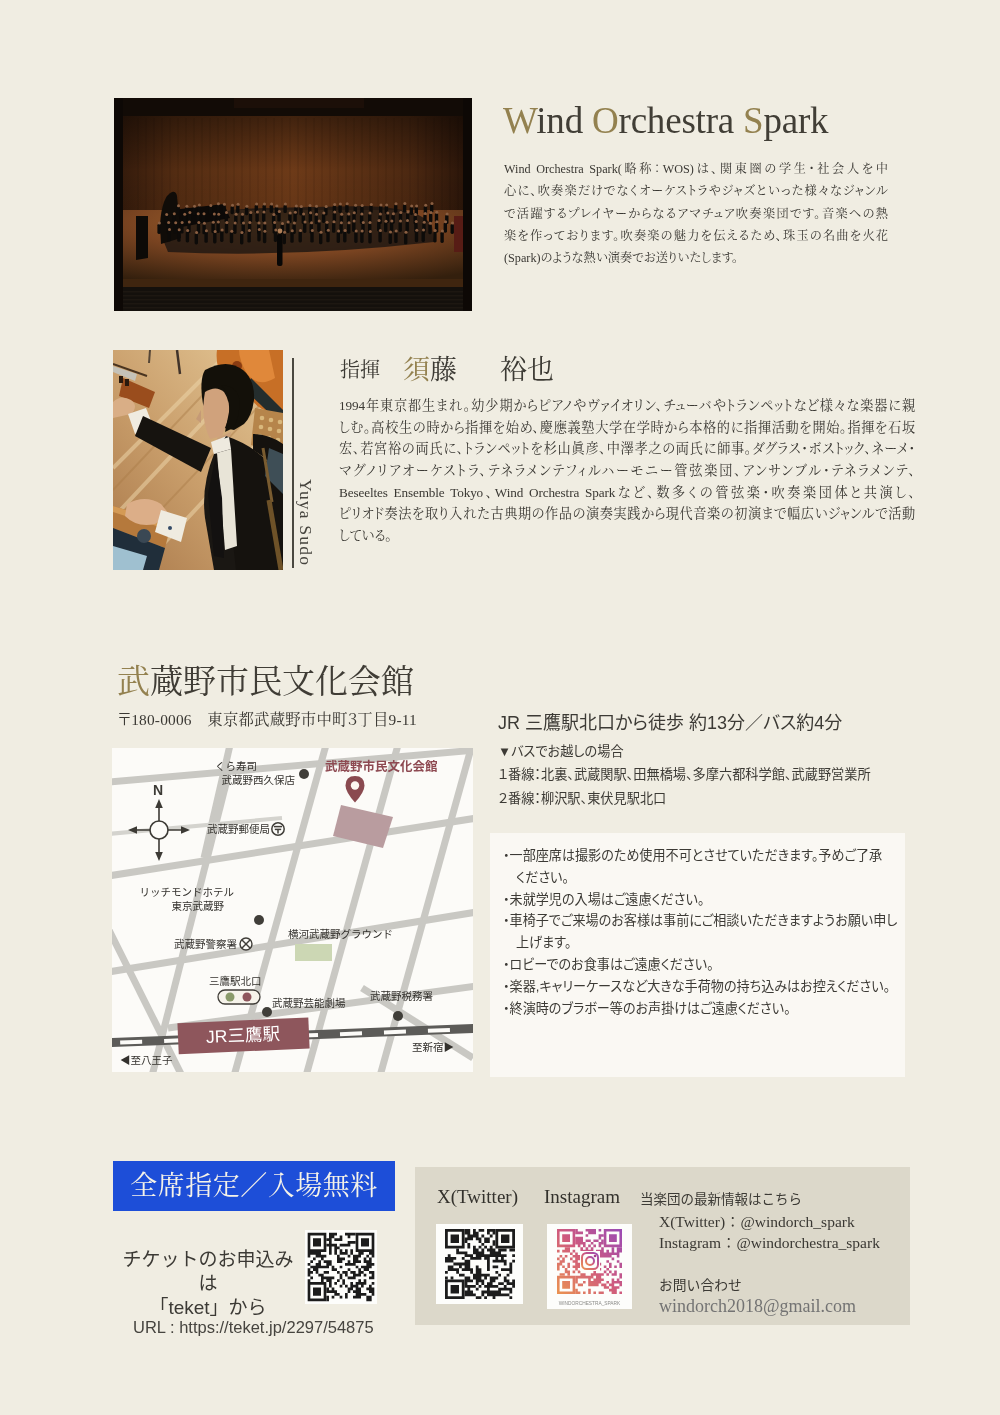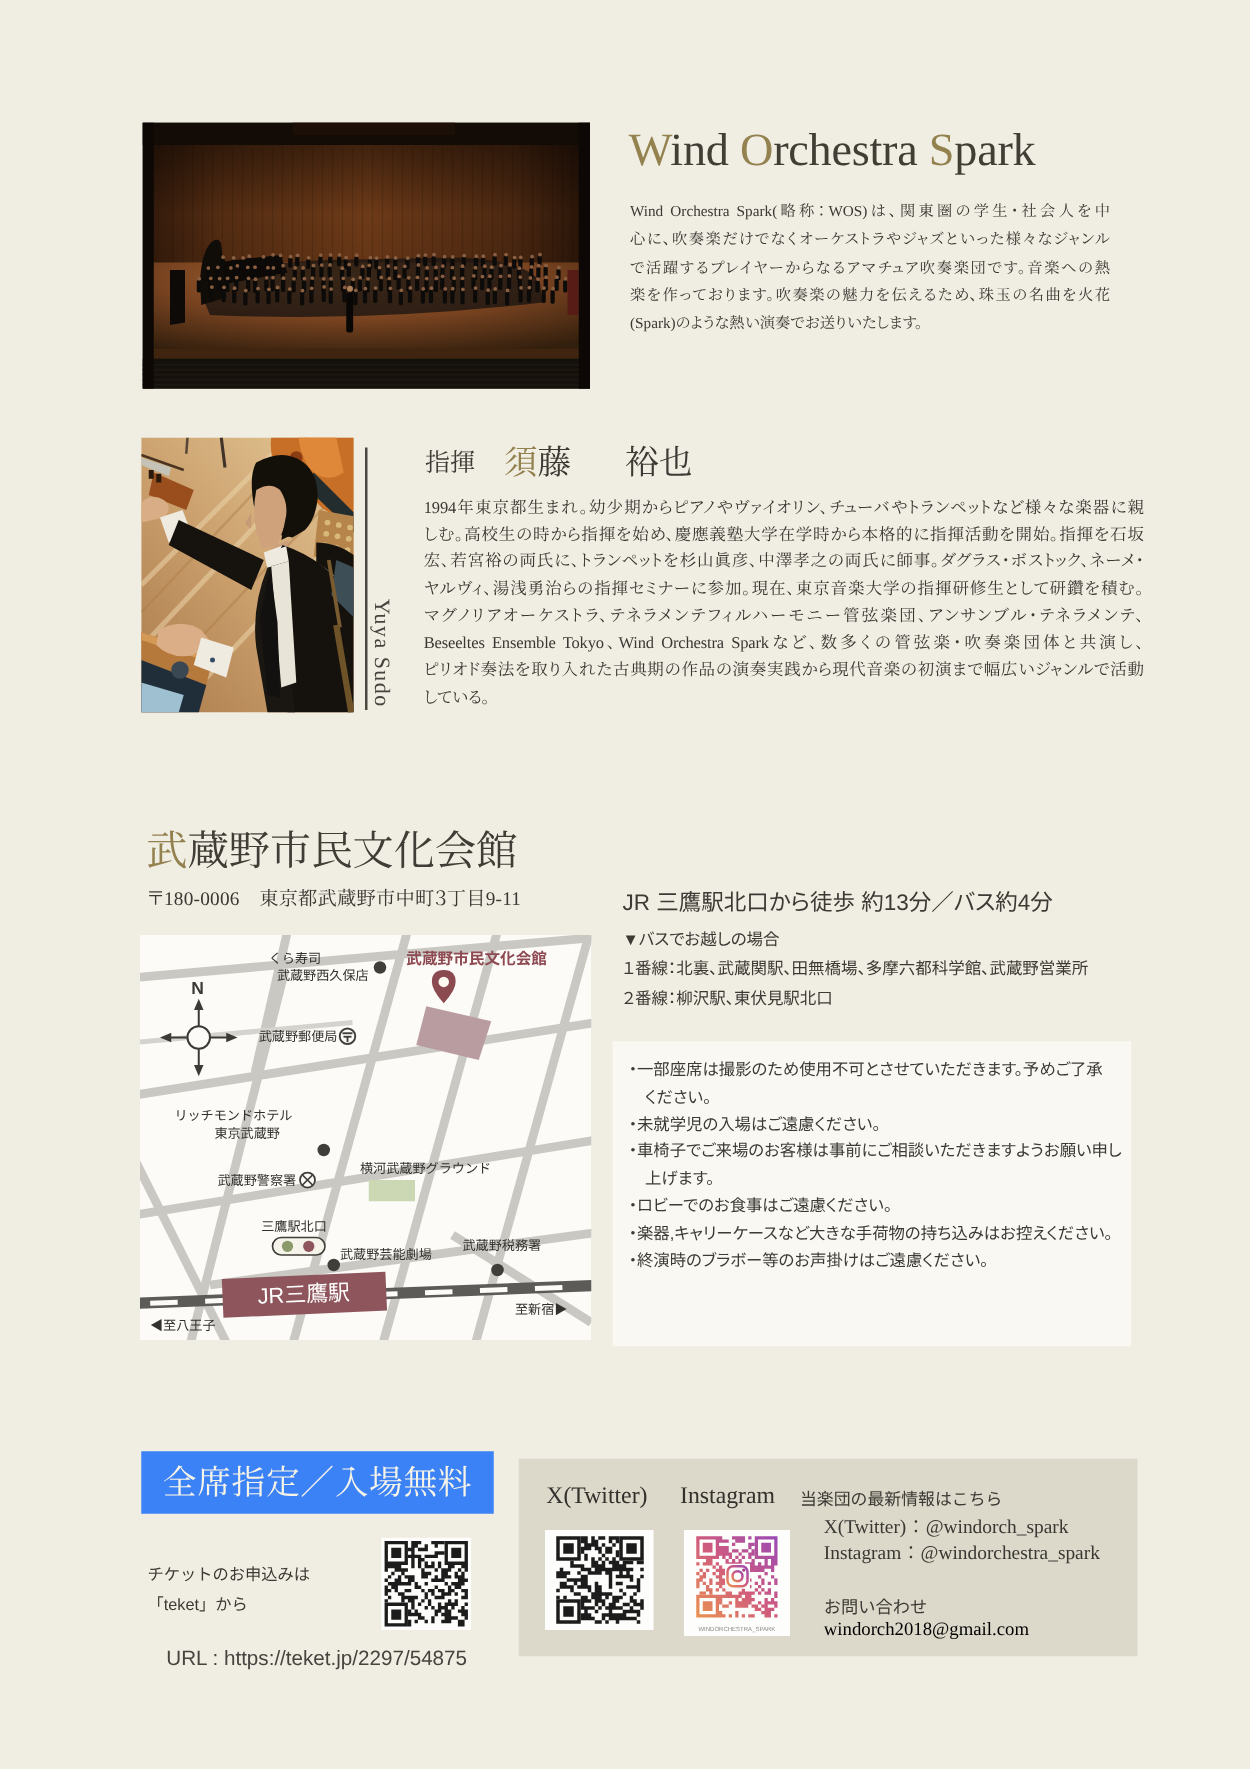--- a/index.html
+++ b/index.html
@@ -486,21 +486,20 @@
 <div class="abs" style="left:292px;top:358px;width:1.5px;height:210px;background:#4a4840"></div>
 
 <div class="abs" style="left:295px;top:479px;font-size:17.5px;color:#45433d;writing-mode:vertical-rl;letter-spacing:1.2px;white-space:nowrap">Yuya Sudo</div>
 
 <div class="abs" style="left:340px;top:348px;font-size:20px;color:#3c3a34;white-space:nowrap">指揮<span style="font-size:27px;vertical-align:-2px"><span style="margin-left:23px" class="gold">須</span>藤<span style="margin-left:43px">裕也</span></span></div>
 
 <div class="abs cjk" style="left:339px;top:395px;width:576px;font-size:13.2px;line-height:21.7px;letter-spacing:-0.12px;color:#3a3833">
 <div class="jl" style="height:21.7px">1994年東京都生まれ。幼少期からピアノやヴァイオリン、チューバやトランペットなど様々な楽器に親</div>
 <div class="jl" style="height:21.7px">しむ。高校生の時から指揮を始め、慶應義塾大学在学時から本格的に指揮活動を開始。指揮を石坂</div>
 <div class="jl" style="height:21.7px">宏、若宮裕の両氏に、トランペットを杉山眞彦、中澤孝之の両氏に師事。ダグラス・ボストック、ネーメ・</div>
-<div class="jl" style="height:21.7px">ヤルヴィ、湯浅勇治らの指揮セミナーに参加。現在、東京音楽大学の指揮研修生として研鑽を積む。</div>
 <div class="jl" style="height:21.7px">マグノリアオーケストラ、テネラメンテフィルハーモニー管弦楽団、アンサンブル・テネラメンテ、</div>
 <div class="jl" style="height:21.7px">Beseeltes Ensemble Tokyo、Wind Orchestra Sparkなど、数多くの管弦楽・吹奏楽団体と共演し、</div>
 <div class="jl" style="height:21.7px">ピリオド奏法を取り入れた古典期の作品の演奏実践から現代音楽の初演まで幅広いジャンルで活動</div>
 <div style="height:21.7px;overflow:hidden">している。</div>
 </div>
 
 <div class="abs cjk" style="left:117px;top:655px;font-size:33px;color:#403d36;white-space:nowrap"><span class="gold">武</span>蔵野市民文化会館</div>
 
 <div class="abs cjk" style="left:118px;top:707px;font-size:15.4px;letter-spacing:0.2px;color:#3a3833;white-space:nowrap">〒180-0006　東京都武蔵野市中町３丁目9-11</div>
 
@@ -613,23 +612,23 @@
 <div>・一部座席は撮影のため使用不可とさせていただきます。予めご了承</div>
 <div>　ください。</div>
 <div>・未就学児の入場はご遠慮ください。</div>
 <div>・車椅子でご来場のお客様は事前にご相談いただきますようお願い申し</div>
 <div>　上げます。</div>
 <div>・ロビーでのお食事はご遠慮ください。</div>
 <div>・楽器,キャリーケースなど大きな手荷物の持ち込みはお控えください。</div>
 <div>・終演時のブラボー等のお声掛けはご遠慮ください。</div>
 </div>
 
-<div class="abs" style="left:113px;top:1161px;width:282px;height:50px;background:#3b82f6;color:#f6f3e8;font-size:27px;letter-spacing:0.5px;text-align:center;line-height:50px;white-space:nowrap">全席指定／入場無料</div>
-
-<div class="abs sans" style="left:118px;top:1248px;width:180px;font-size:13px;color:#3c3a35;line-height:24px">チケットのお申込みは<br>「teket」から</div>
+<div class="abs" style="left:113px;top:1161px;width:282px;height:50px;background:#1d4ed8;color:#f6f3e8;font-size:27px;letter-spacing:0.5px;text-align:center;line-height:50px;white-space:nowrap">全席指定／入場無料</div>
+
+<div class="abs sans" style="left:118px;top:1248px;width:180px;font-size:19px;color:#3c3a35;text-align:center;line-height:24px">チケットのお申込みは<br>「teket」から</div>
 
 <svg class="abs" style="left:305px;top:1230px" width="72" height="74" viewBox="-1 -1 27 27" preserveAspectRatio="none">
 <rect x="-1" y="-1" width="27" height="27" fill="#fdfdfb"></rect>
 <g fill="#1c1c1c">
       <path fill-rule="evenodd" d="M0 0h7v7h-7zM1 1v5h5v-5zM2 2h3v3h-3zM18 0h7v7h-7zM19 1v5h5v-5zM20 2h3v3h-3zM0 18h7v7h-7zM1 19v5h5v-5zM2 20h3v3h-3z"></path>
       <path d="M8 0h1v1h-1zM9 0h1v1h-1zM10 0h1v1h-1zM14 0h1v1h-1zM15 0h1v1h-1zM16 0h1v1h-1zM17 0h1v1h-1zM8 1h1v1h-1zM9 1h1v1h-1zM12 1h1v1h-1zM15 1h1v1h-1zM7 2h1v1h-1zM8 2h1v1h-1zM10 2h1v1h-1zM11 2h1v1h-1zM12 2h1v1h-1zM8 3h1v1h-1zM15 3h1v1h-1zM16 3h1v1h-1zM17 3h1v1h-1zM7 4h1v1h-1zM8 4h1v1h-1zM9 4h1v1h-1zM10 4h1v1h-1zM12 4h1v1h-1zM13 4h1v1h-1zM14 4h1v1h-1zM15 4h1v1h-1zM8 5h1v1h-1zM10 5h1v1h-1zM11 5h1v1h-1zM8 6h1v1h-1zM10 6h1v1h-1zM12 6h1v1h-1zM14 6h1v1h-1zM16 6h1v1h-1zM0 7h1v1h-1zM1 7h1v1h-1zM2 7h1v1h-1zM3 7h1v1h-1zM4 7h1v1h-1zM8 7h1v1h-1zM10 7h1v1h-1zM12 7h1v1h-1zM13 7h1v1h-1zM14 7h1v1h-1zM16 7h1v1h-1zM19 7h1v1h-1zM20 7h1v1h-1zM23 7h1v1h-1zM24 7h1v1h-1zM0 8h1v1h-1zM3 8h1v1h-1zM4 8h1v1h-1zM5 8h1v1h-1zM6 8h1v1h-1zM11 8h1v1h-1zM15 8h1v1h-1zM17 8h1v1h-1zM18 8h1v1h-1zM19 8h1v1h-1zM22 8h1v1h-1zM24 8h1v1h-1zM2 9h1v1h-1zM5 9h1v1h-1zM11 9h1v1h-1zM12 9h1v1h-1zM13 9h1v1h-1zM17 9h1v1h-1zM18 9h1v1h-1zM21 9h1v1h-1zM23 9h1v1h-1zM1 10h1v1h-1zM4 10h1v1h-1zM6 10h1v1h-1zM7 10h1v1h-1zM8 10h1v1h-1zM11 10h1v1h-1zM12 10h1v1h-1zM15 10h1v1h-1zM17 10h1v1h-1zM18 10h1v1h-1zM19 10h1v1h-1zM21 10h1v1h-1zM22 10h1v1h-1zM23 10h1v1h-1zM0 11h1v1h-1zM3 11h1v1h-1zM4 11h1v1h-1zM7 11h1v1h-1zM8 11h1v1h-1zM14 11h1v1h-1zM15 11h1v1h-1zM16 11h1v1h-1zM17 11h1v1h-1zM22 11h1v1h-1zM23 11h1v1h-1zM24 11h1v1h-1zM1 12h1v1h-1zM2 12h1v1h-1zM3 12h1v1h-1zM4 12h1v1h-1zM5 12h1v1h-1zM6 12h1v1h-1zM7 12h1v1h-1zM9 12h1v1h-1zM12 12h1v1h-1zM18 12h1v1h-1zM20 12h1v1h-1zM21 12h1v1h-1zM22 12h1v1h-1zM23 12h1v1h-1zM0 13h1v1h-1zM2 13h1v1h-1zM3 13h1v1h-1zM9 13h1v1h-1zM10 13h1v1h-1zM15 13h1v1h-1zM19 13h1v1h-1zM21 13h1v1h-1zM22 13h1v1h-1zM0 14h1v1h-1zM1 14h1v1h-1zM3 14h1v1h-1zM6 14h1v1h-1zM7 14h1v1h-1zM11 14h1v1h-1zM13 14h1v1h-1zM14 14h1v1h-1zM16 14h1v1h-1zM17 14h1v1h-1zM19 14h1v1h-1zM20 14h1v1h-1zM23 14h1v1h-1zM24 14h1v1h-1zM0 15h1v1h-1zM4 15h1v1h-1zM5 15h1v1h-1zM12 15h1v1h-1zM14 15h1v1h-1zM17 15h1v1h-1zM18 15h1v1h-1zM19 15h1v1h-1zM21 15h1v1h-1zM24 15h1v1h-1zM1 16h1v1h-1zM5 16h1v1h-1zM6 16h1v1h-1zM7 16h1v1h-1zM8 16h1v1h-1zM9 16h1v1h-1zM12 16h1v1h-1zM15 16h1v1h-1zM16 16h1v1h-1zM17 16h1v1h-1zM23 16h1v1h-1zM24 16h1v1h-1zM0 17h1v1h-1zM5 17h1v1h-1zM7 17h1v1h-1zM8 17h1v1h-1zM11 17h1v1h-1zM13 17h1v1h-1zM19 17h1v1h-1zM21 17h1v1h-1zM8 18h1v1h-1zM10 18h1v1h-1zM13 18h1v1h-1zM16 18h1v1h-1zM18 18h1v1h-1zM19 18h1v1h-1zM20 18h1v1h-1zM21 18h1v1h-1zM24 18h1v1h-1zM8 19h1v1h-1zM12 19h1v1h-1zM14 19h1v1h-1zM16 19h1v1h-1zM17 19h1v1h-1zM18 19h1v1h-1zM20 19h1v1h-1zM23 19h1v1h-1zM7 20h1v1h-1zM9 20h1v1h-1zM15 20h1v1h-1zM16 20h1v1h-1zM18 20h1v1h-1zM19 20h1v1h-1zM22 20h1v1h-1zM23 20h1v1h-1zM24 20h1v1h-1zM7 21h1v1h-1zM8 21h1v1h-1zM9 21h1v1h-1zM10 21h1v1h-1zM15 21h1v1h-1zM17 21h1v1h-1zM18 21h1v1h-1zM19 21h1v1h-1zM23 21h1v1h-1zM24 21h1v1h-1zM10 22h1v1h-1zM11 22h1v1h-1zM14 22h1v1h-1zM18 22h1v1h-1zM19 22h1v1h-1zM20 22h1v1h-1zM21 22h1v1h-1zM24 22h1v1h-1zM7 23h1v1h-1zM9 23h1v1h-1zM12 23h1v1h-1zM14 23h1v1h-1zM17 23h1v1h-1zM18 23h1v1h-1zM19 23h1v1h-1zM22 23h1v1h-1zM23 23h1v1h-1zM7 24h1v1h-1zM22 24h1v1h-1zM23 24h1v1h-1z"></path>
     </g>
 </svg>
 
 <div class="abs sans" style="left:133px;top:1318px;font-size:16.5px;color:#46443f;white-space:nowrap">URL : https://teket.jp/2297/54875</div>
@@ -669,12 +668,12 @@
 <circle cx="48" cy="32" r="1.3" fill="#a83a8a"></circle>
 <text x="42.5" y="81" text-anchor="middle" font-family="Liberation Sans,'Noto Sans CJK JP',sans-serif" font-size="4.8" fill="#8a8a88">WINDORCHESTRA_SPARK</text>
 </svg>
 
 <div class="abs sans" style="left:640px;top:1188px;font-size:13.5px;color:#3c3a35;white-space:nowrap">当楽団の最新情報はこちら</div>
 
 <div class="abs" style="left:659px;top:1211px;font-size:15.5px;color:#3a3833;line-height:21px;white-space:nowrap">X(Twitter)：@windorch_spark<br>Instagram：@windorchestra_spark</div>
 
 <div class="abs sans" style="left:659px;top:1274px;font-size:13.8px;color:#3c3a35;white-space:nowrap">お問い合わせ</div>
 
-<div class="abs" style="left:659px;top:1296px;font-size:15px;color:#000000;white-space:nowrap">windorch2018@gmail.com</div>
+<div class="abs" style="left:659px;top:1296px;font-size:18px;color:#737373;white-space:nowrap">windorch2018@gmail.com</div>
 </body></html>

